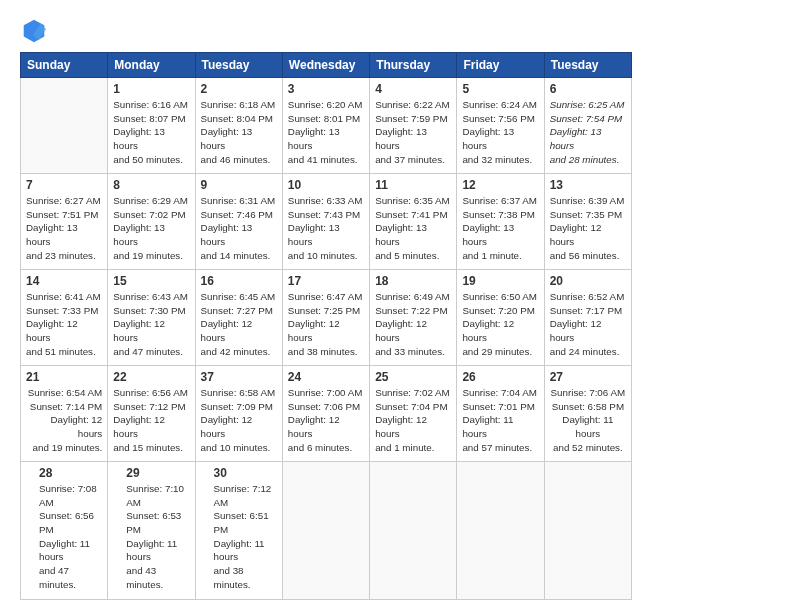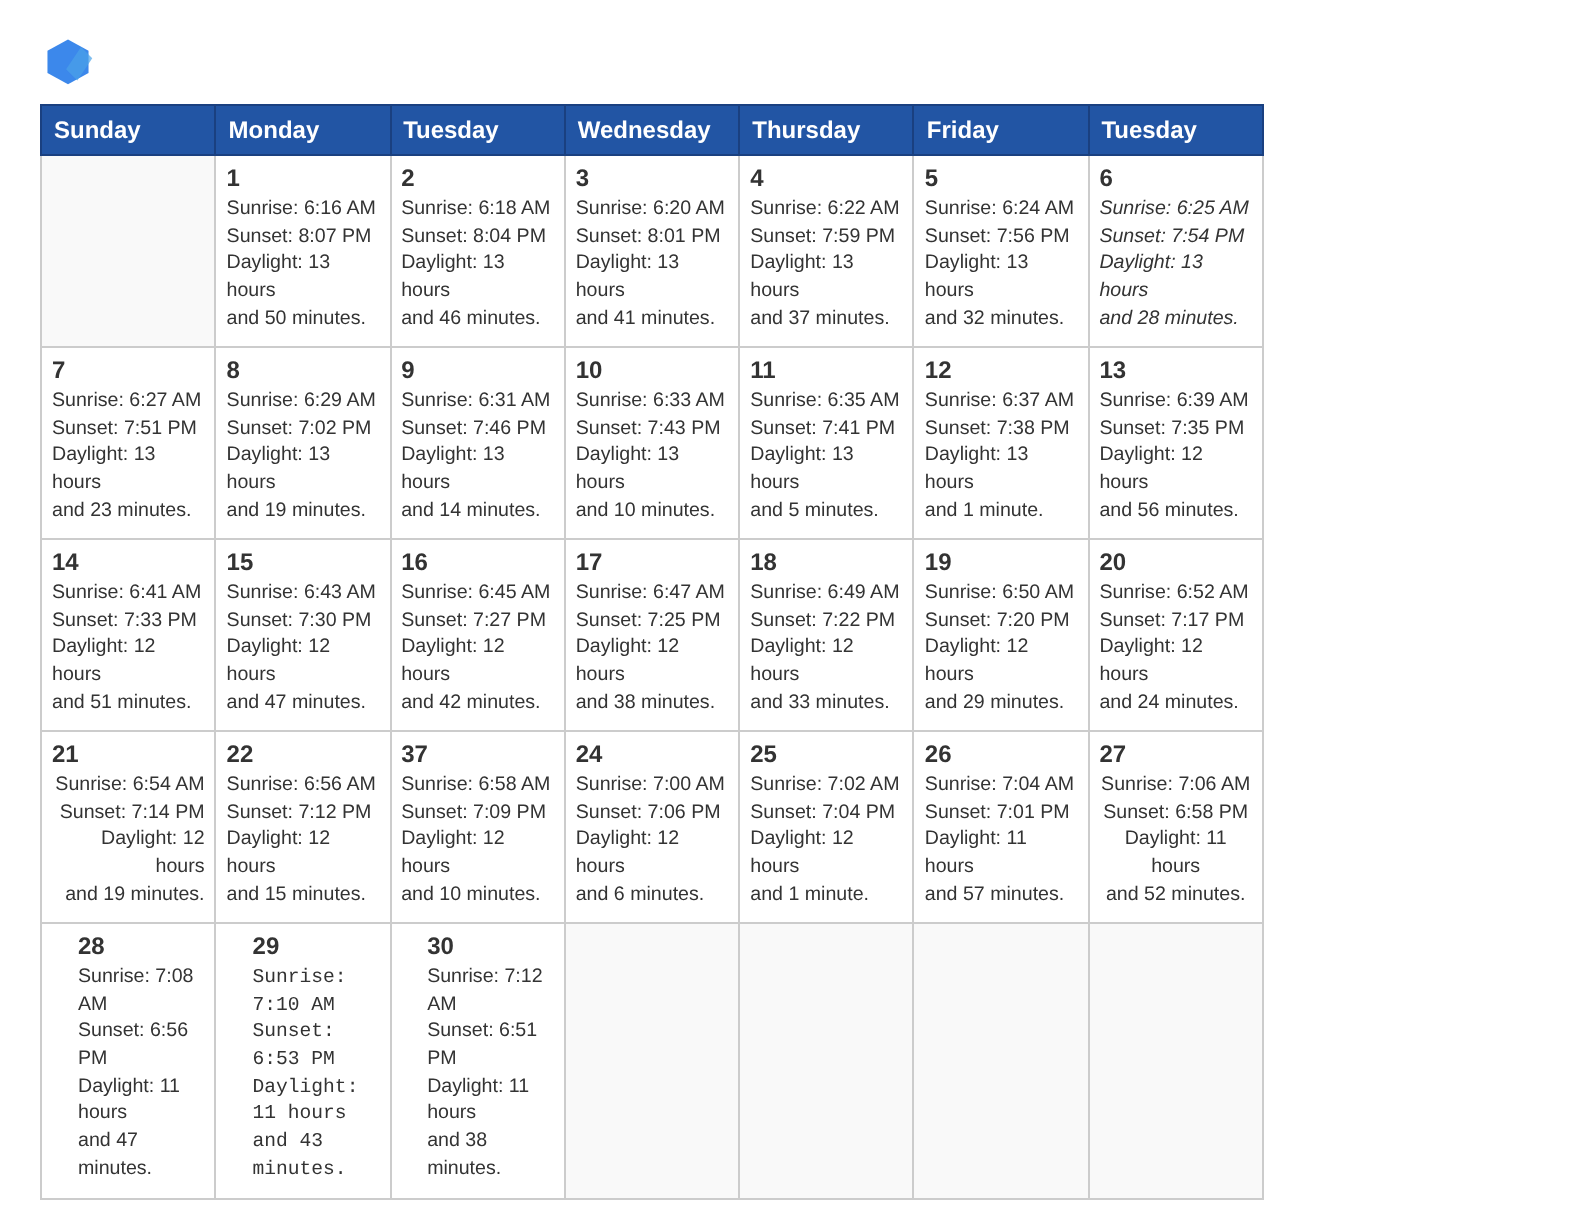--- a/index.html
+++ b/index.html
@@ -333,21 +333,21 @@
         <tr>
           <td>
             <div class="day-number">28</div>
             <div class="day-info" style="white-space: pre-line;">Sunrise: 7:08 AM
 Sunset: 6:56 PM
 Daylight: 11 hours
 and 47 minutes.</div>
           </td>
           <td>
             <div class="day-number">29</div>
-            <div class="day-info" style="white-space: pre-line; font-family: Liberation Mono, monospace;">Sunrise: 7:10 AM
+            <div class="day-info" style="white-space: pre-line;">Sunrise: 7:10 AM
 Sunset: 6:53 PM
 Daylight: 11 hours
 and 43 minutes.</div>
           </td>
           <td>
             <div class="day-number">30</div>
             <div class="day-info" style="white-space: pre-line;">Sunrise: 7:12 AM
 Sunset: 6:51 PM
 Daylight: 11 hours
 and 38 minutes.</div>

